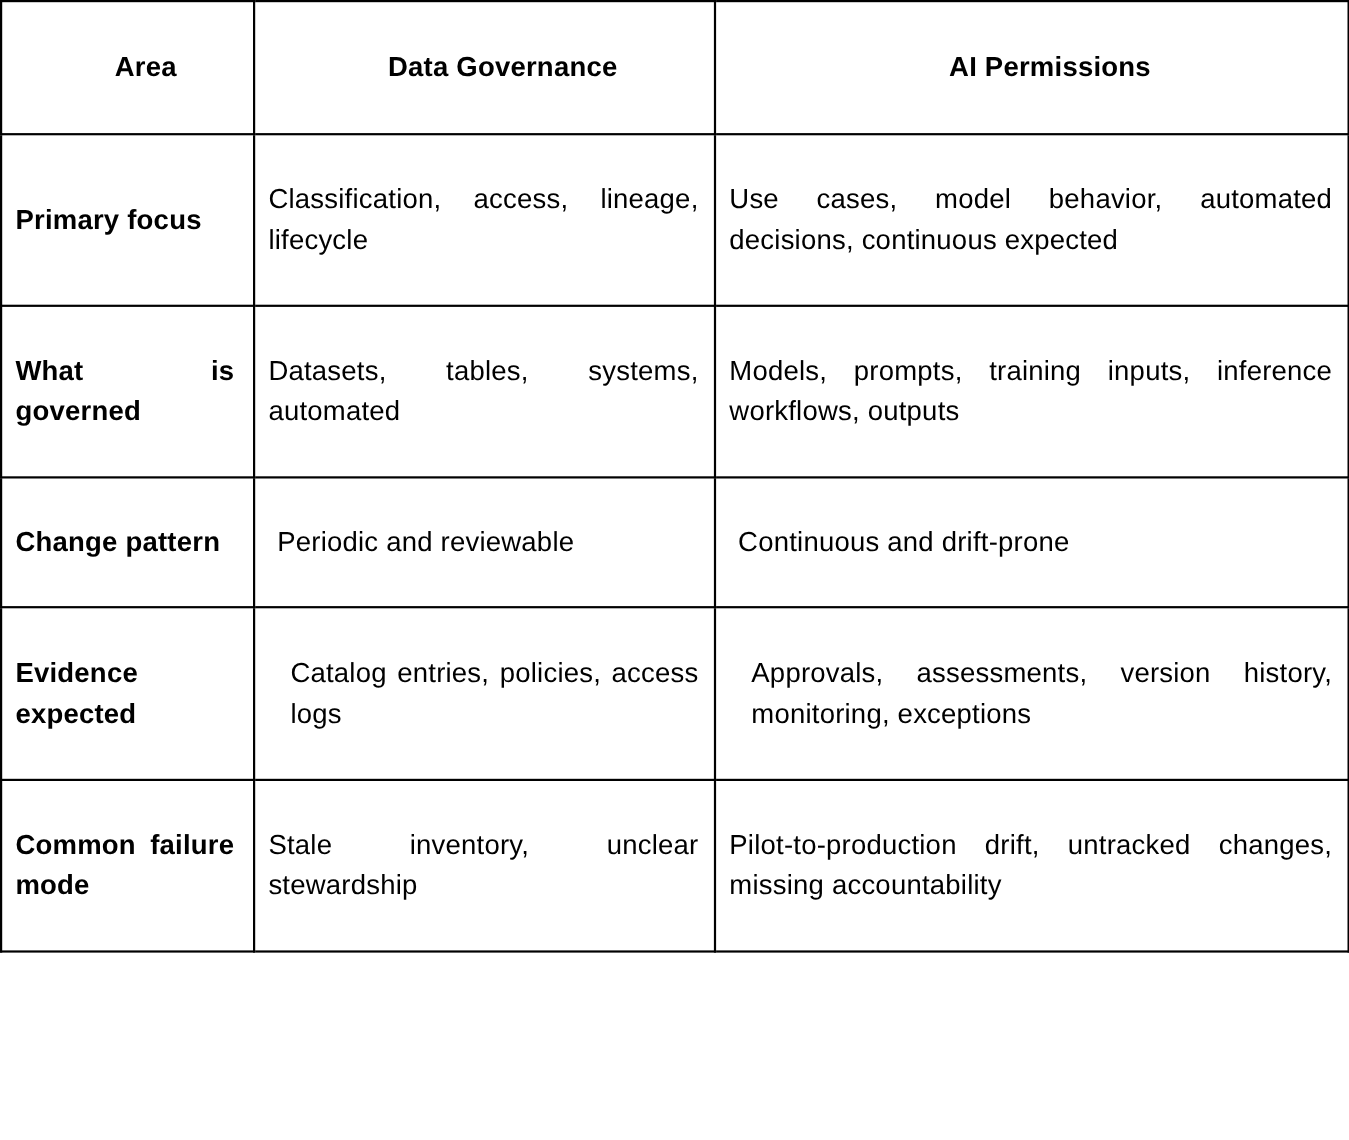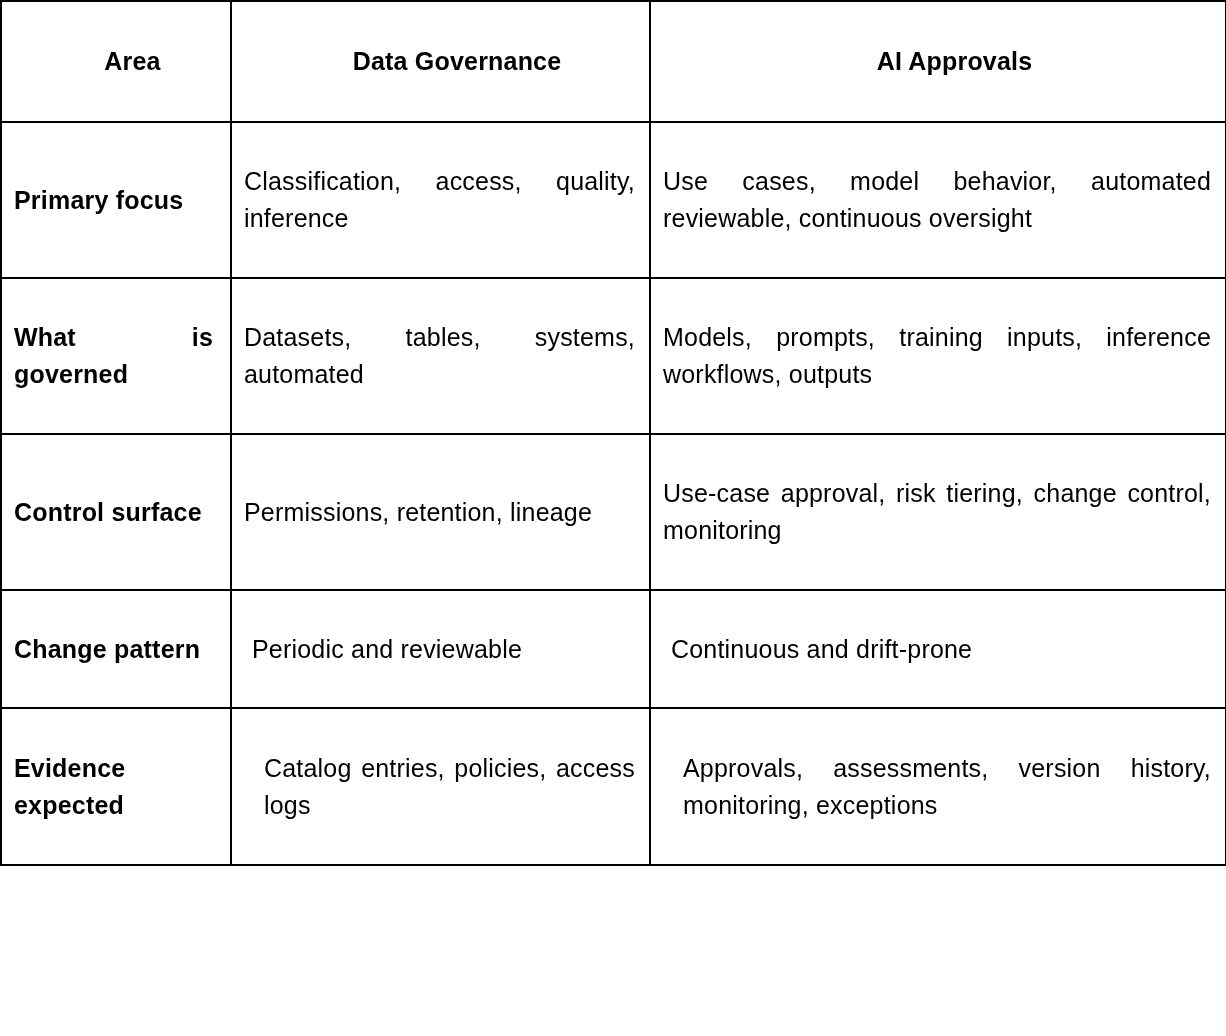--- a/index.html
+++ b/index.html
@@ -61,43 +61,43 @@
 <table class="cmp">
   <colgroup>
     <col class="c1">
     <col class="c2">
     <col class="c3">
   </colgroup>
   <thead>
     <tr>
       <th>Area</th>
       <th>Data Governance</th>
-      <th>AI Approvals</th>
+      <th>AI Permissions</th>
     </tr>
   </thead>
   <tbody>
     <tr class="r1">
       <td class="label">Primary focus</td>
-      <td>Classification, access, quality, inference</td>
-      <td>Use cases, model behavior, automated reviewable, continuous oversight</td>
+      <td>Classification, access, lineage, lifecycle</td>
+      <td>Use cases, model behavior, automated decisions, continuous expected</td>
     </tr>
     <tr class="r2">
       <td class="label">What is governed</td>
       <td>Datasets, tables, systems, automated</td>
       <td>Models, prompts, training inputs, inference workflows, outputs</td>
-    </tr>
-    <tr class="r3">
-      <td class="label">Control surface</td>
-      <td>Permissions, retention, lineage</td>
-      <td>Use-case approval, risk tiering, change control, monitoring</td>
     </tr>
     <tr class="r4">
       <td class="label">Change pattern</td>
       <td>Periodic and reviewable</td>
       <td>Continuous and drift-prone</td>
     </tr>
     <tr class="r5">
       <td class="label">Evidence expected</td>
       <td>Catalog entries, policies, access logs</td>
       <td>Approvals, assessments, version history, monitoring, exceptions</td>
     </tr>
+    <tr class="r6">
+      <td class="label">Common failure mode</td>
+      <td>Stale inventory, unclear stewardship</td>
+      <td>Pilot-to-production drift, untracked changes, missing accountability</td>
+    </tr>
   </tbody>
 </table>
 
 </body></html>

